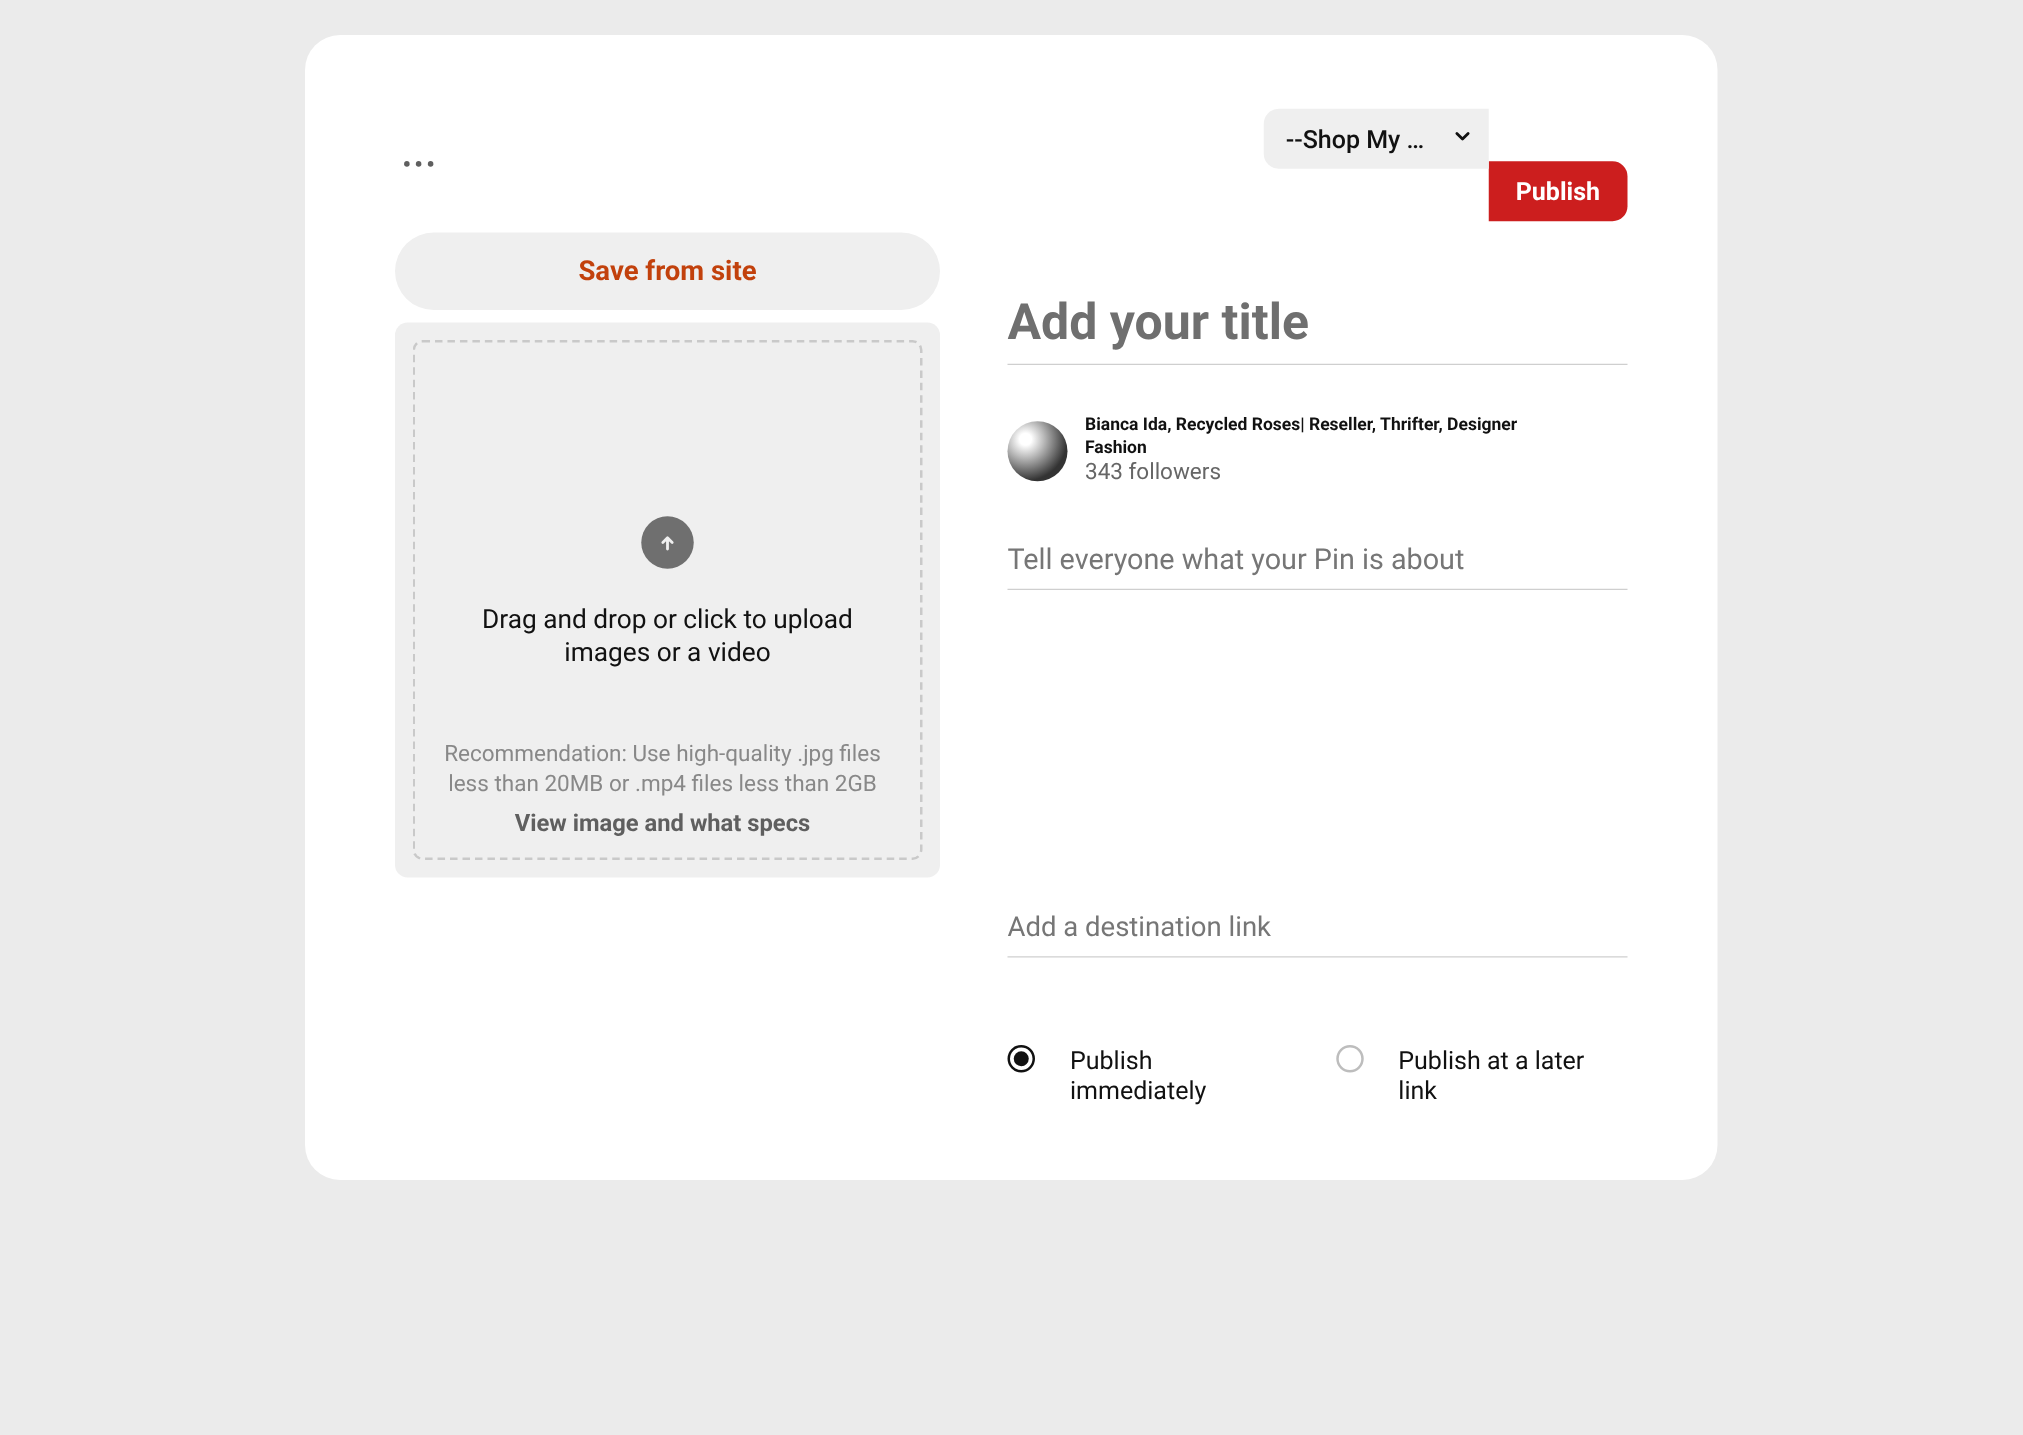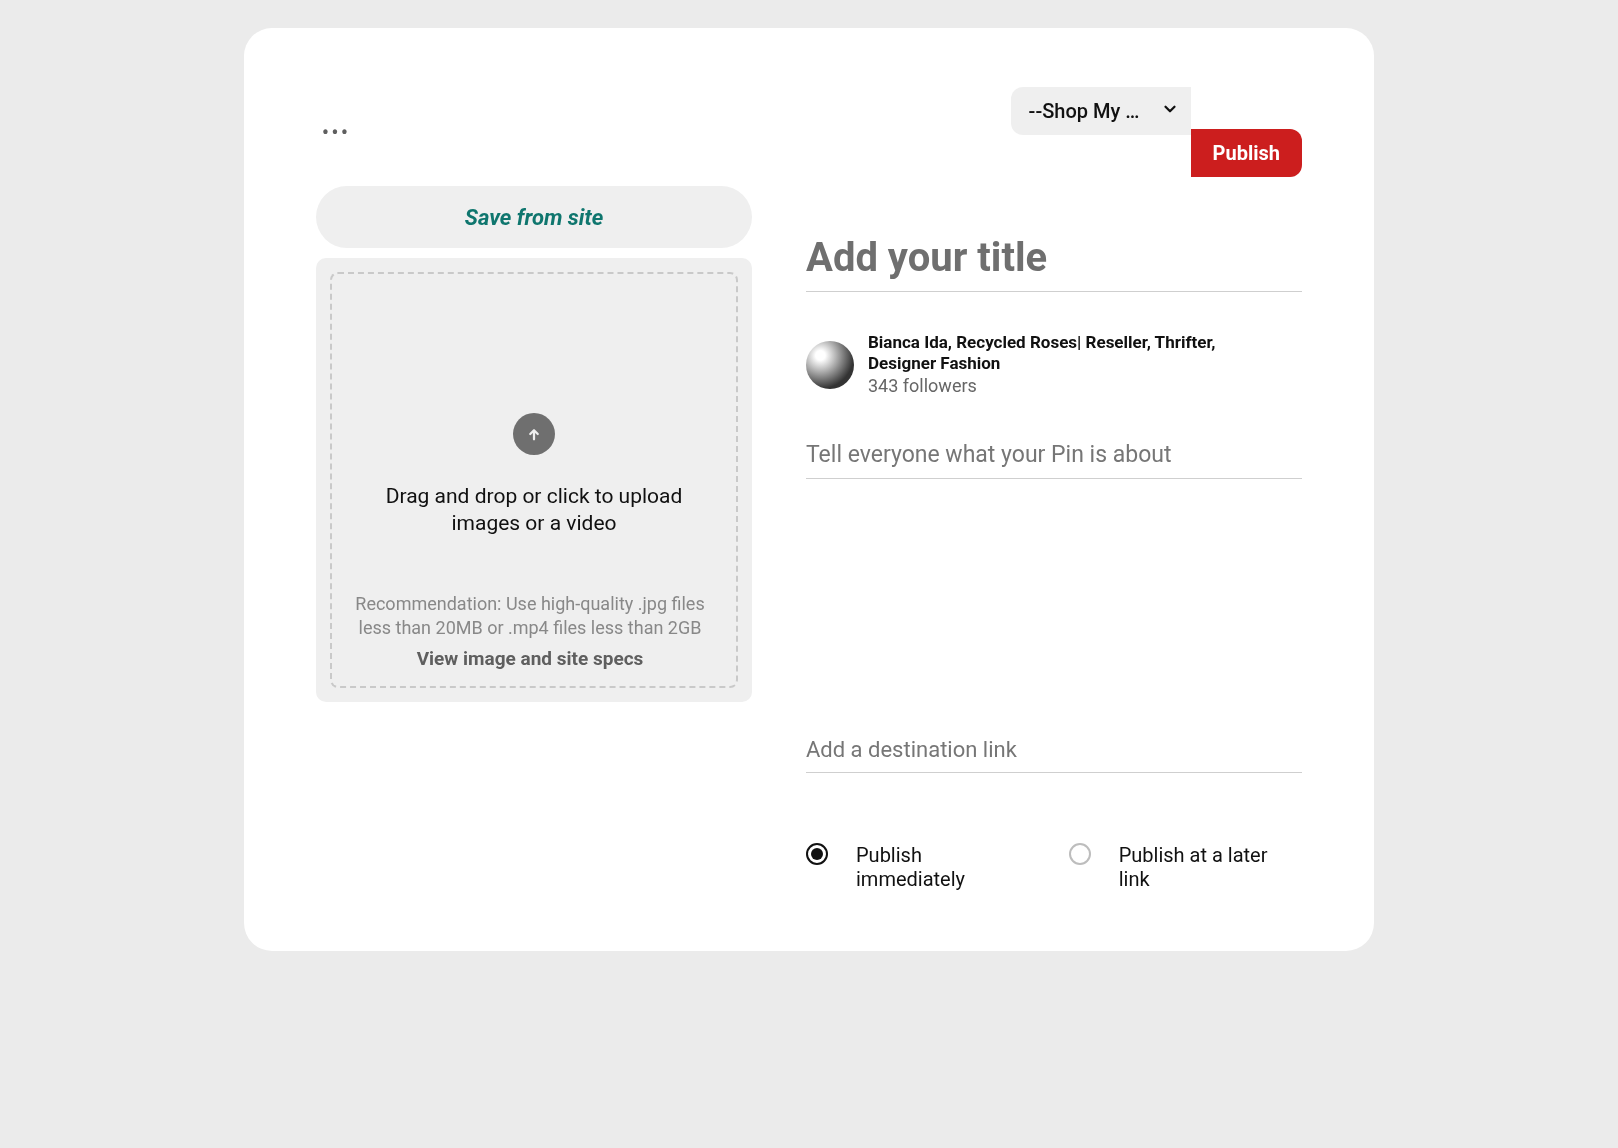--- a/index.html
+++ b/index.html
@@ -90,23 +90,22 @@
     .col-right { flex: 1; padding-top: 44px; }
 
     .save-site-btn {
       width: 100%;
       height: 62px;
       background: #efefef;
       border: none;
       border-radius: 32px;
       font-size: 22px;
       font-weight: 700;
-      color: #0f766e;
-      cursor: pointer;
-      font-style: italic;
+      color: #c2410c;
+      cursor: pointer;
     }
 
     .upload-drop {
       margin-top: 10px;
       width: 100%;
       height: 444px;
       background: #efefef;
       border-radius: 10px;
       padding: 14px;
       position: relative;
@@ -160,21 +159,21 @@
 
     .user-row {
       display:flex; align-items:center; gap:14px;
       margin-top: 40px;
     }
     .avatar {
       width:48px; height:48px; border-radius:50%; flex:0 0 48px;
       background: radial-gradient(circle at 30% 30%, #fff 0%, #fff 10%, #bdbdbd 30%, #333 70%);
     }
     .user-meta { line-height:1.25; }
-    .user-name { font-size:17px; font-weight:700; color:#111; max-width: 380px;}
+    .user-name { font-size:14px; font-weight:700; color:#111; max-width: 380px;}
     .user-followers { font-size:18px; color:#666; }
 
     .desc-input {
       width:100%;
       border:none;
       border-bottom:1.5px solid #cfcfcf;
       font-size:23px;
       color:#111;
       padding: 6px 0 10px 0;
       outline:none;
@@ -248,21 +247,21 @@
           <div class="upload-center">
             <div class="upload-icon-circle">
               <svg width="18" height="18" viewBox="0 0 24 24" fill="none">
                   <path d="M12 19V7m0 0l-5 5m5-5l5 5" stroke="#efefef" stroke-width="3" stroke-linecap="round" stroke-linejoin="round"></path>
                 </svg>
             </div>
             <div class="upload-text">Drag and drop or click to upload images or a video</div>
           </div>
           <div class="upload-footer">
             <div class="rec-text">Recommendation: Use high-quality .jpg files less than 20MB or .mp4 files less than 2GB</div>
-            <div class="specs-link">View image and site specs</div>
+            <div class="specs-link">View image and what specs</div>
           </div>
         </div>
       </div>
     </div>
 
     <div class="col-right">
       <input type="text" class="title-input" placeholder="Add your title" style="">
 
       <div class="user-row">
         <div class="avatar"></div>

